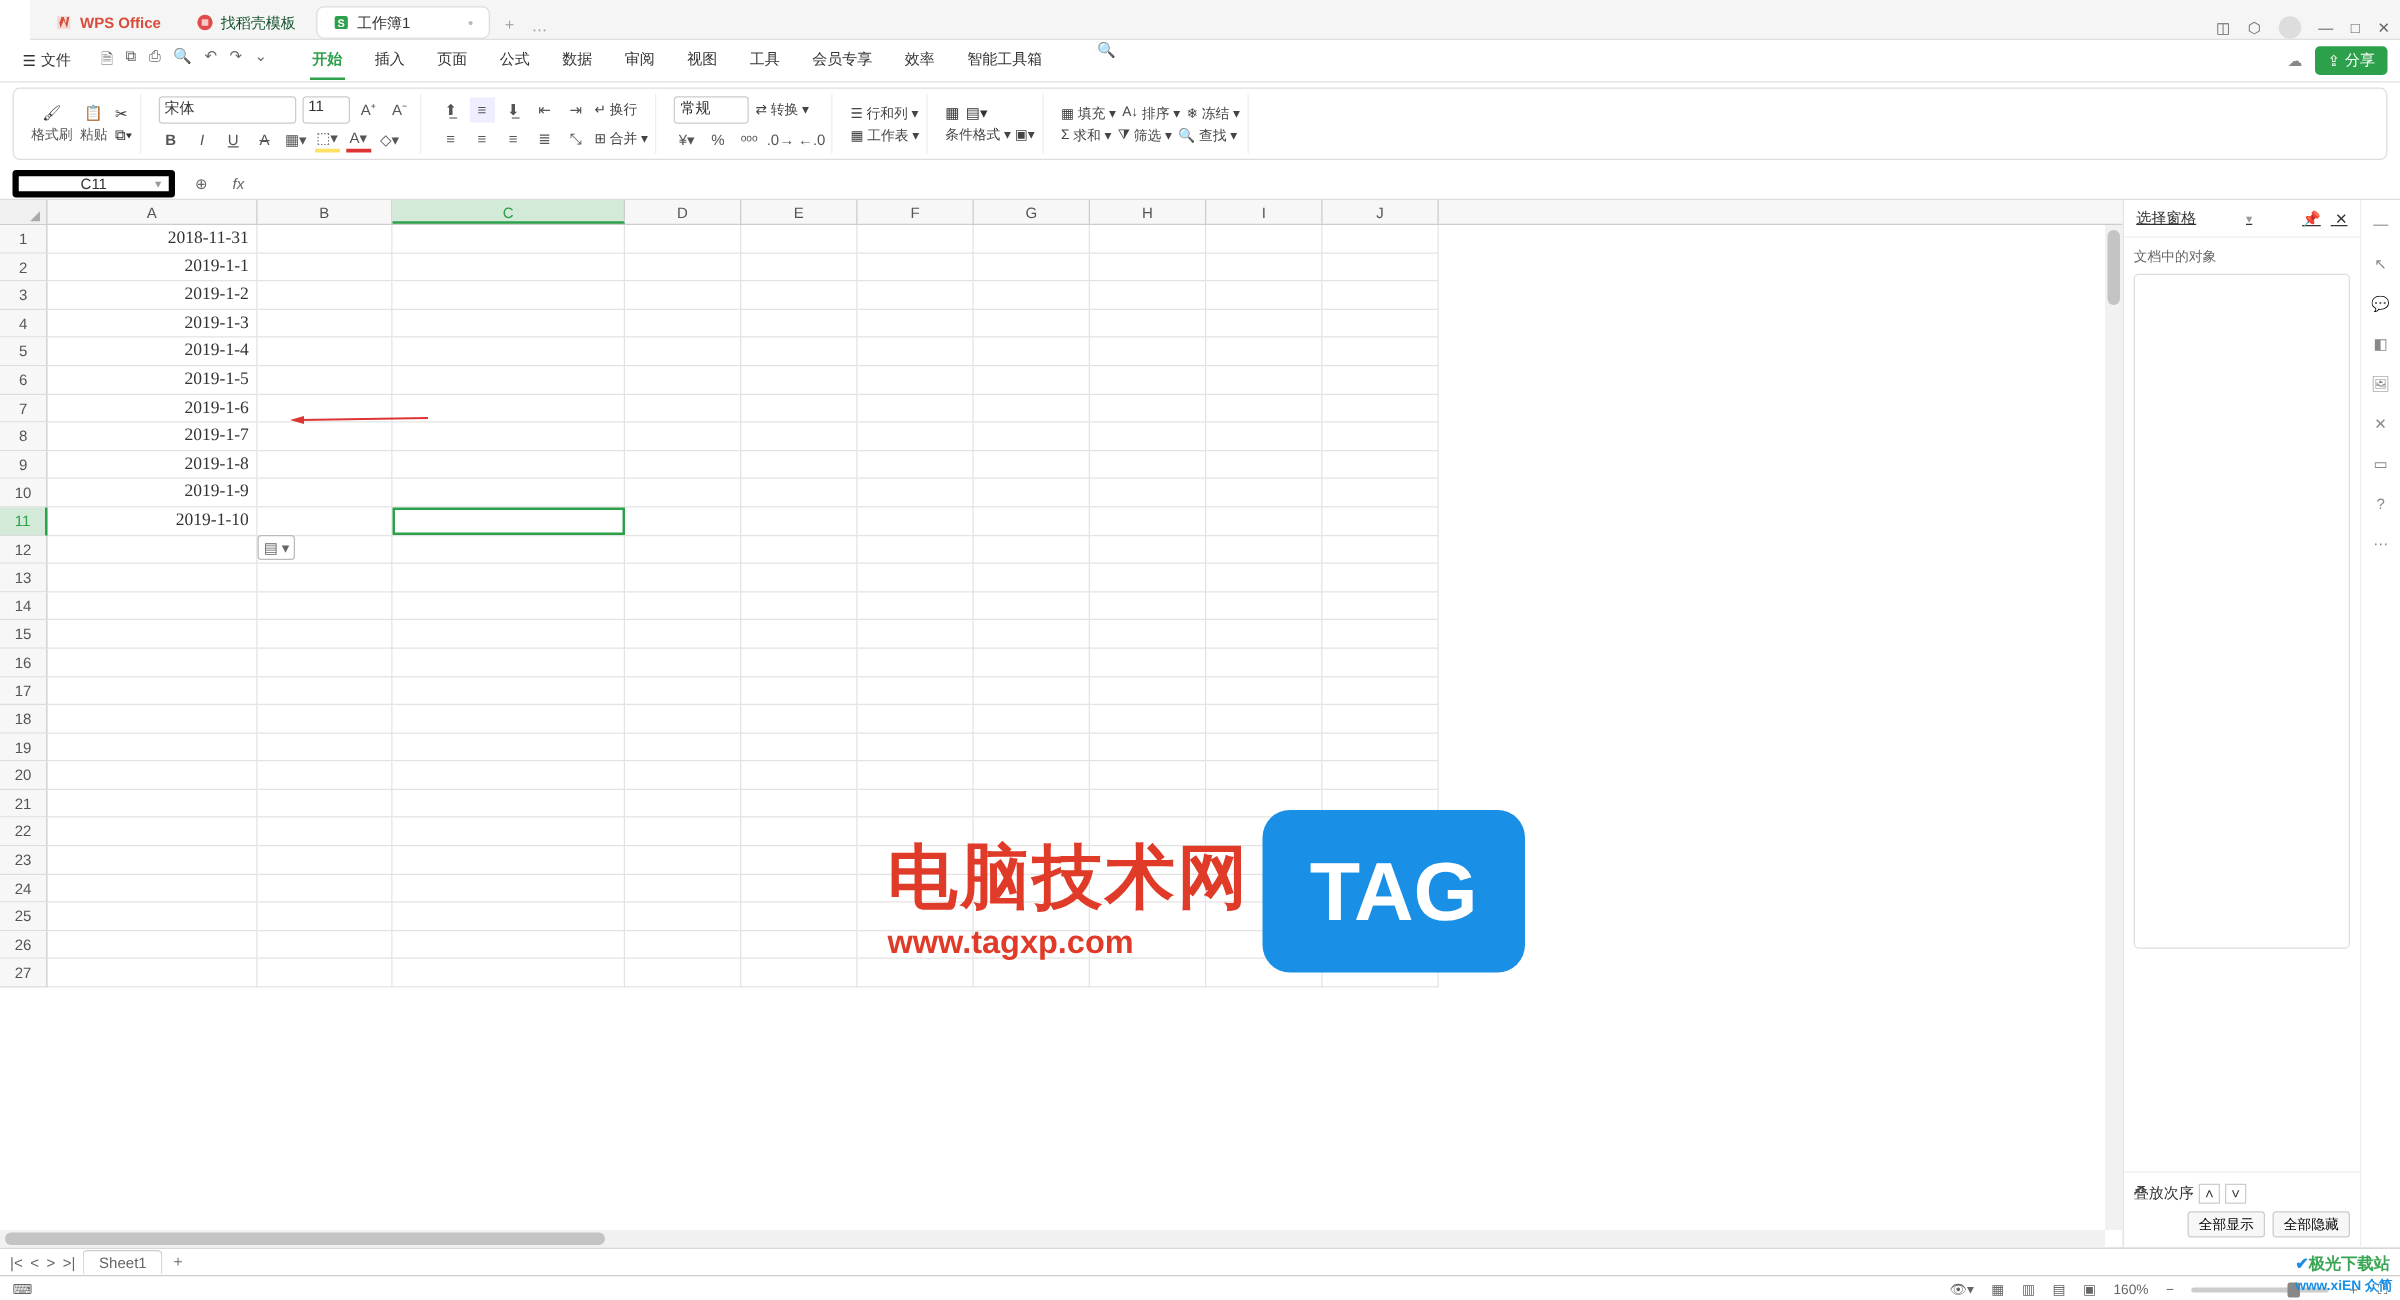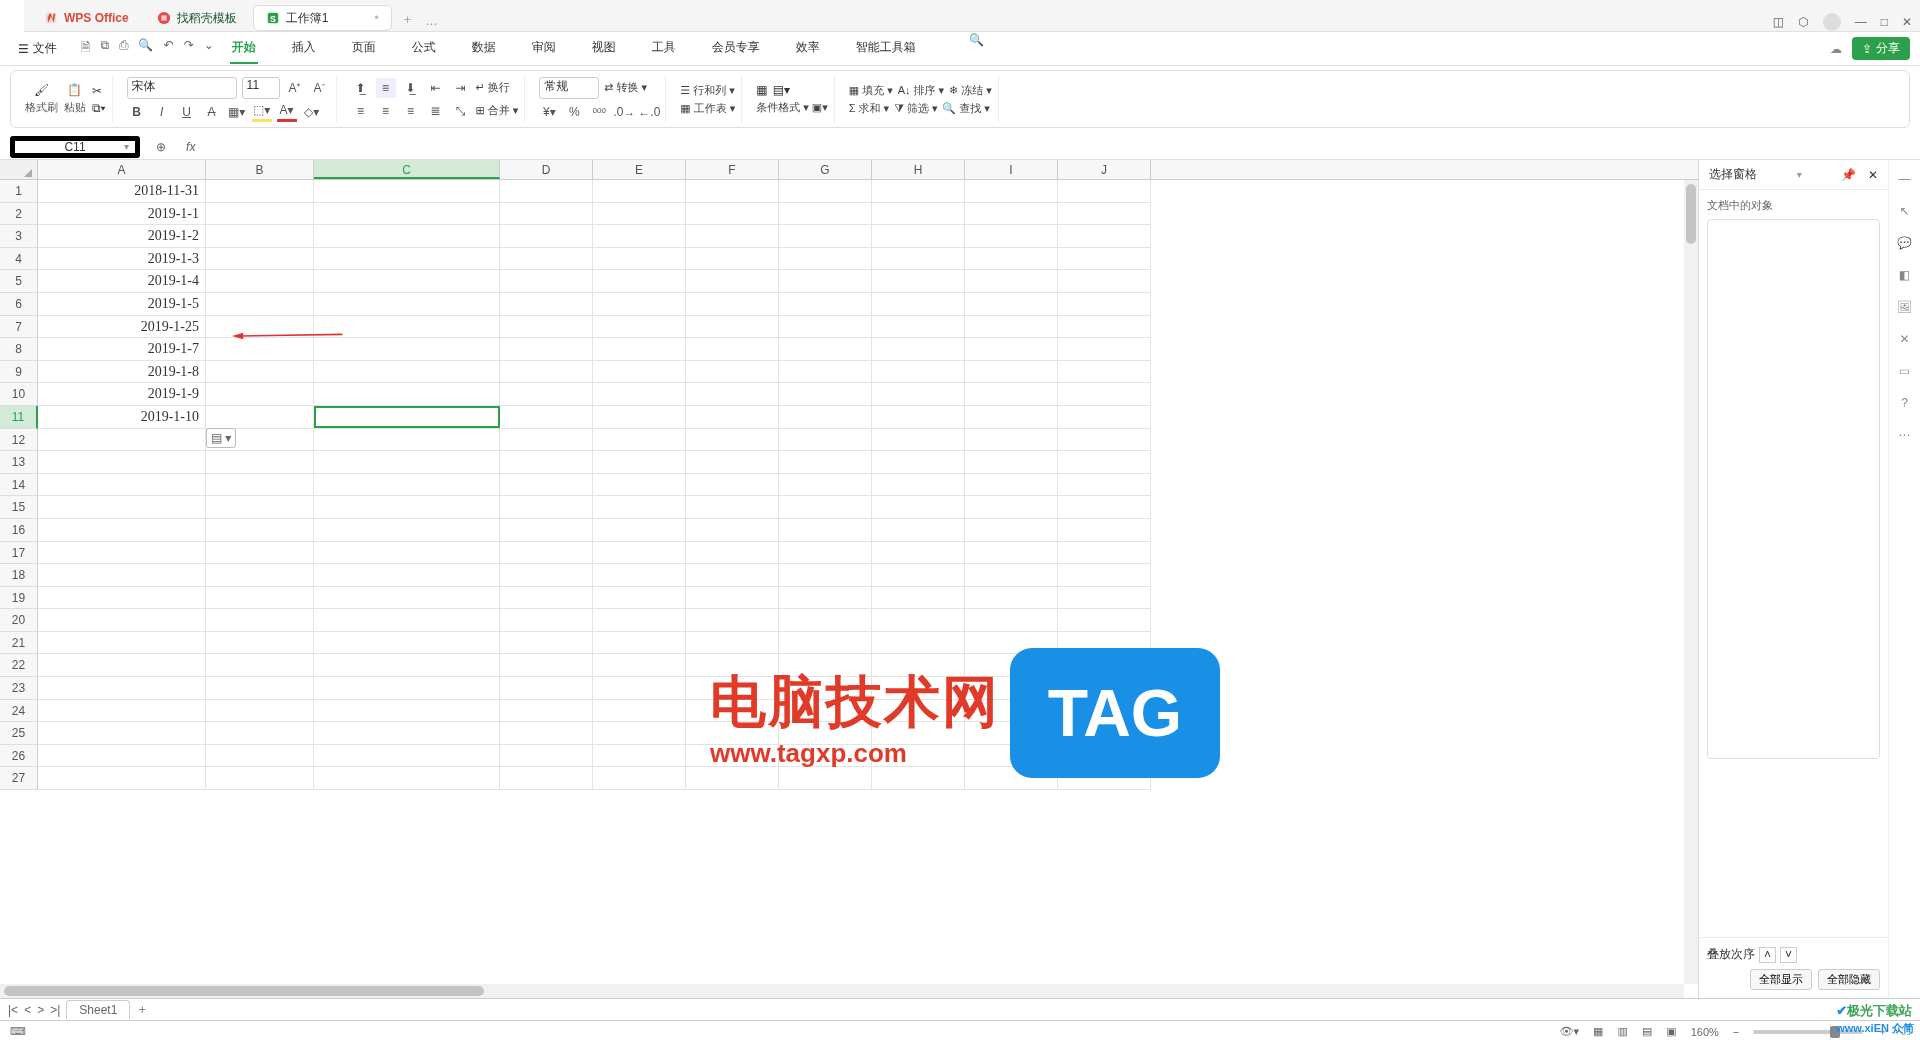--- a/index.html
+++ b/index.html
@@ -13,21 +13,21 @@
 .titlebar .tab.active { background: #fff; border: 1px solid #ddd; }
 .titlebar .add-tab { width: 24px; height: 24px; display: flex; align-items: center; justify-content: center; color: #999; }
 .titlebar .spacer { flex: 1; }
 .titlebar .win-controls { display: flex; gap: 14px; align-items: center; color: #666; }
 .icon-sq { width: 14px; height: 14px; display: inline-block; }
 
 
 .menubar { height: 34px; display: flex; align-items: center; padding: 0 10px; gap: 4px; border-bottom: 1px solid #e0e0e0; }
 .menubar .file-btn { display: flex; align-items: center; gap: 4px; padding: 4px 8px; }
 .menubar .qa { display: flex; gap: 10px; padding: 0 12px; color: #666; }
-.menubar .tabs { display: flex; gap: 32px; }
+.menubar .tabs { display: flex; gap: 22px; margin-left: 18px; }
 .menubar .tabs .mtab { padding: 6px 2px; color: #333; }
 .menubar .tabs .mtab.active { color: #2ca04a; border-bottom: 2px solid #2ca04a; font-weight: 600; }
 .menubar .right { margin-left: auto; display: flex; gap: 10px; align-items: center; }
 .share-btn { background: #2ca04a; color: #fff; padding: 3px 10px; border-radius: 4px; display: flex; align-items: center; gap: 4px; }
 
 
 .ribbon { height: 58px; border-bottom: 1px solid #ccc; margin: 4px 10px 0; border: 1px solid #ddd; border-radius: 6px; display: flex; align-items: center; padding: 4px 8px; gap: 8px; }
 .ribbon .group { display: flex; flex-direction: column; gap: 2px; padding: 0 6px; border-right: 1px solid #eee; height: 48px; justify-content: center; }
 .ribbon .grp-row { display: flex; gap: 6px; align-items: center; }
 .ribbon .lbl { font-size: 11px; color: #555; text-align: center; }
@@ -67,21 +67,21 @@
 .row.sel .rh { background: #d4ead9; color: #2ca04a; border-right: 2px solid #2ca04a; }
 
 
 .sel-rect { position: absolute; border: 2px solid #2ca04a; pointer-events: none; }
 
 
 .ch.C.sel { background: #d4ead9; color: #2ca04a; border-bottom: 2px solid #2ca04a; }
 
 
 .right-panel { width: 190px; border-left: 1px solid #ddd; display: flex; flex-direction: column; }
-.rp-head { height: 30px; display: flex; align-items: center; padding: 0 10px; justify-content: space-between; border-bottom: 1px solid #eee; }
+.rp-head { height: 30px; display: flex; align-items: center; padding: 0 10px; justify-content: space-between; border-bottom: 1px solid #eee; text-decoration: underline; }
 .rp-body { flex: 1; padding: 8px; }
 .rp-box { border: 1px solid #ddd; height: 540px; border-radius: 4px; }
 .rp-foot { padding: 8px; border-top: 1px solid #eee; }
 .rp-foot .btns { display: flex; gap: 6px; margin-top: 6px; justify-content:flex-end;}
 .rp-foot .btns button { font-size: 11px; padding: 2px 8px; border: 1px solid #ccc; background: #f7f7f7; border-radius: 3px; }
 
 
 .sidetool { width: 32px; border-left: 1px solid #eee; display: flex; flex-direction: column; align-items: center; gap: 18px; padding-top: 12px; color: #888; }
 
 
@@ -402,21 +402,21 @@
             <div class="cell o"></div>
             <div class="cell o"></div>
             <div class="cell o"></div>
             <div class="cell o"></div>
             <div class="cell o"></div>
             <div class="cell o"></div>
             <div class="cell o"></div>
           </div>
           <div class="row">
             <div class="rh">7</div>
-            <div class="cell A">2019-1-25</div>
+            <div class="cell A">2019-1-6</div>
             <div class="cell B"></div>
             <div class="cell C"></div>
             <div class="cell o"></div>
             <div class="cell o"></div>
             <div class="cell o"></div>
             <div class="cell o"></div>
             <div class="cell o"></div>
             <div class="cell o"></div>
             <div class="cell o"></div>
           </div>

